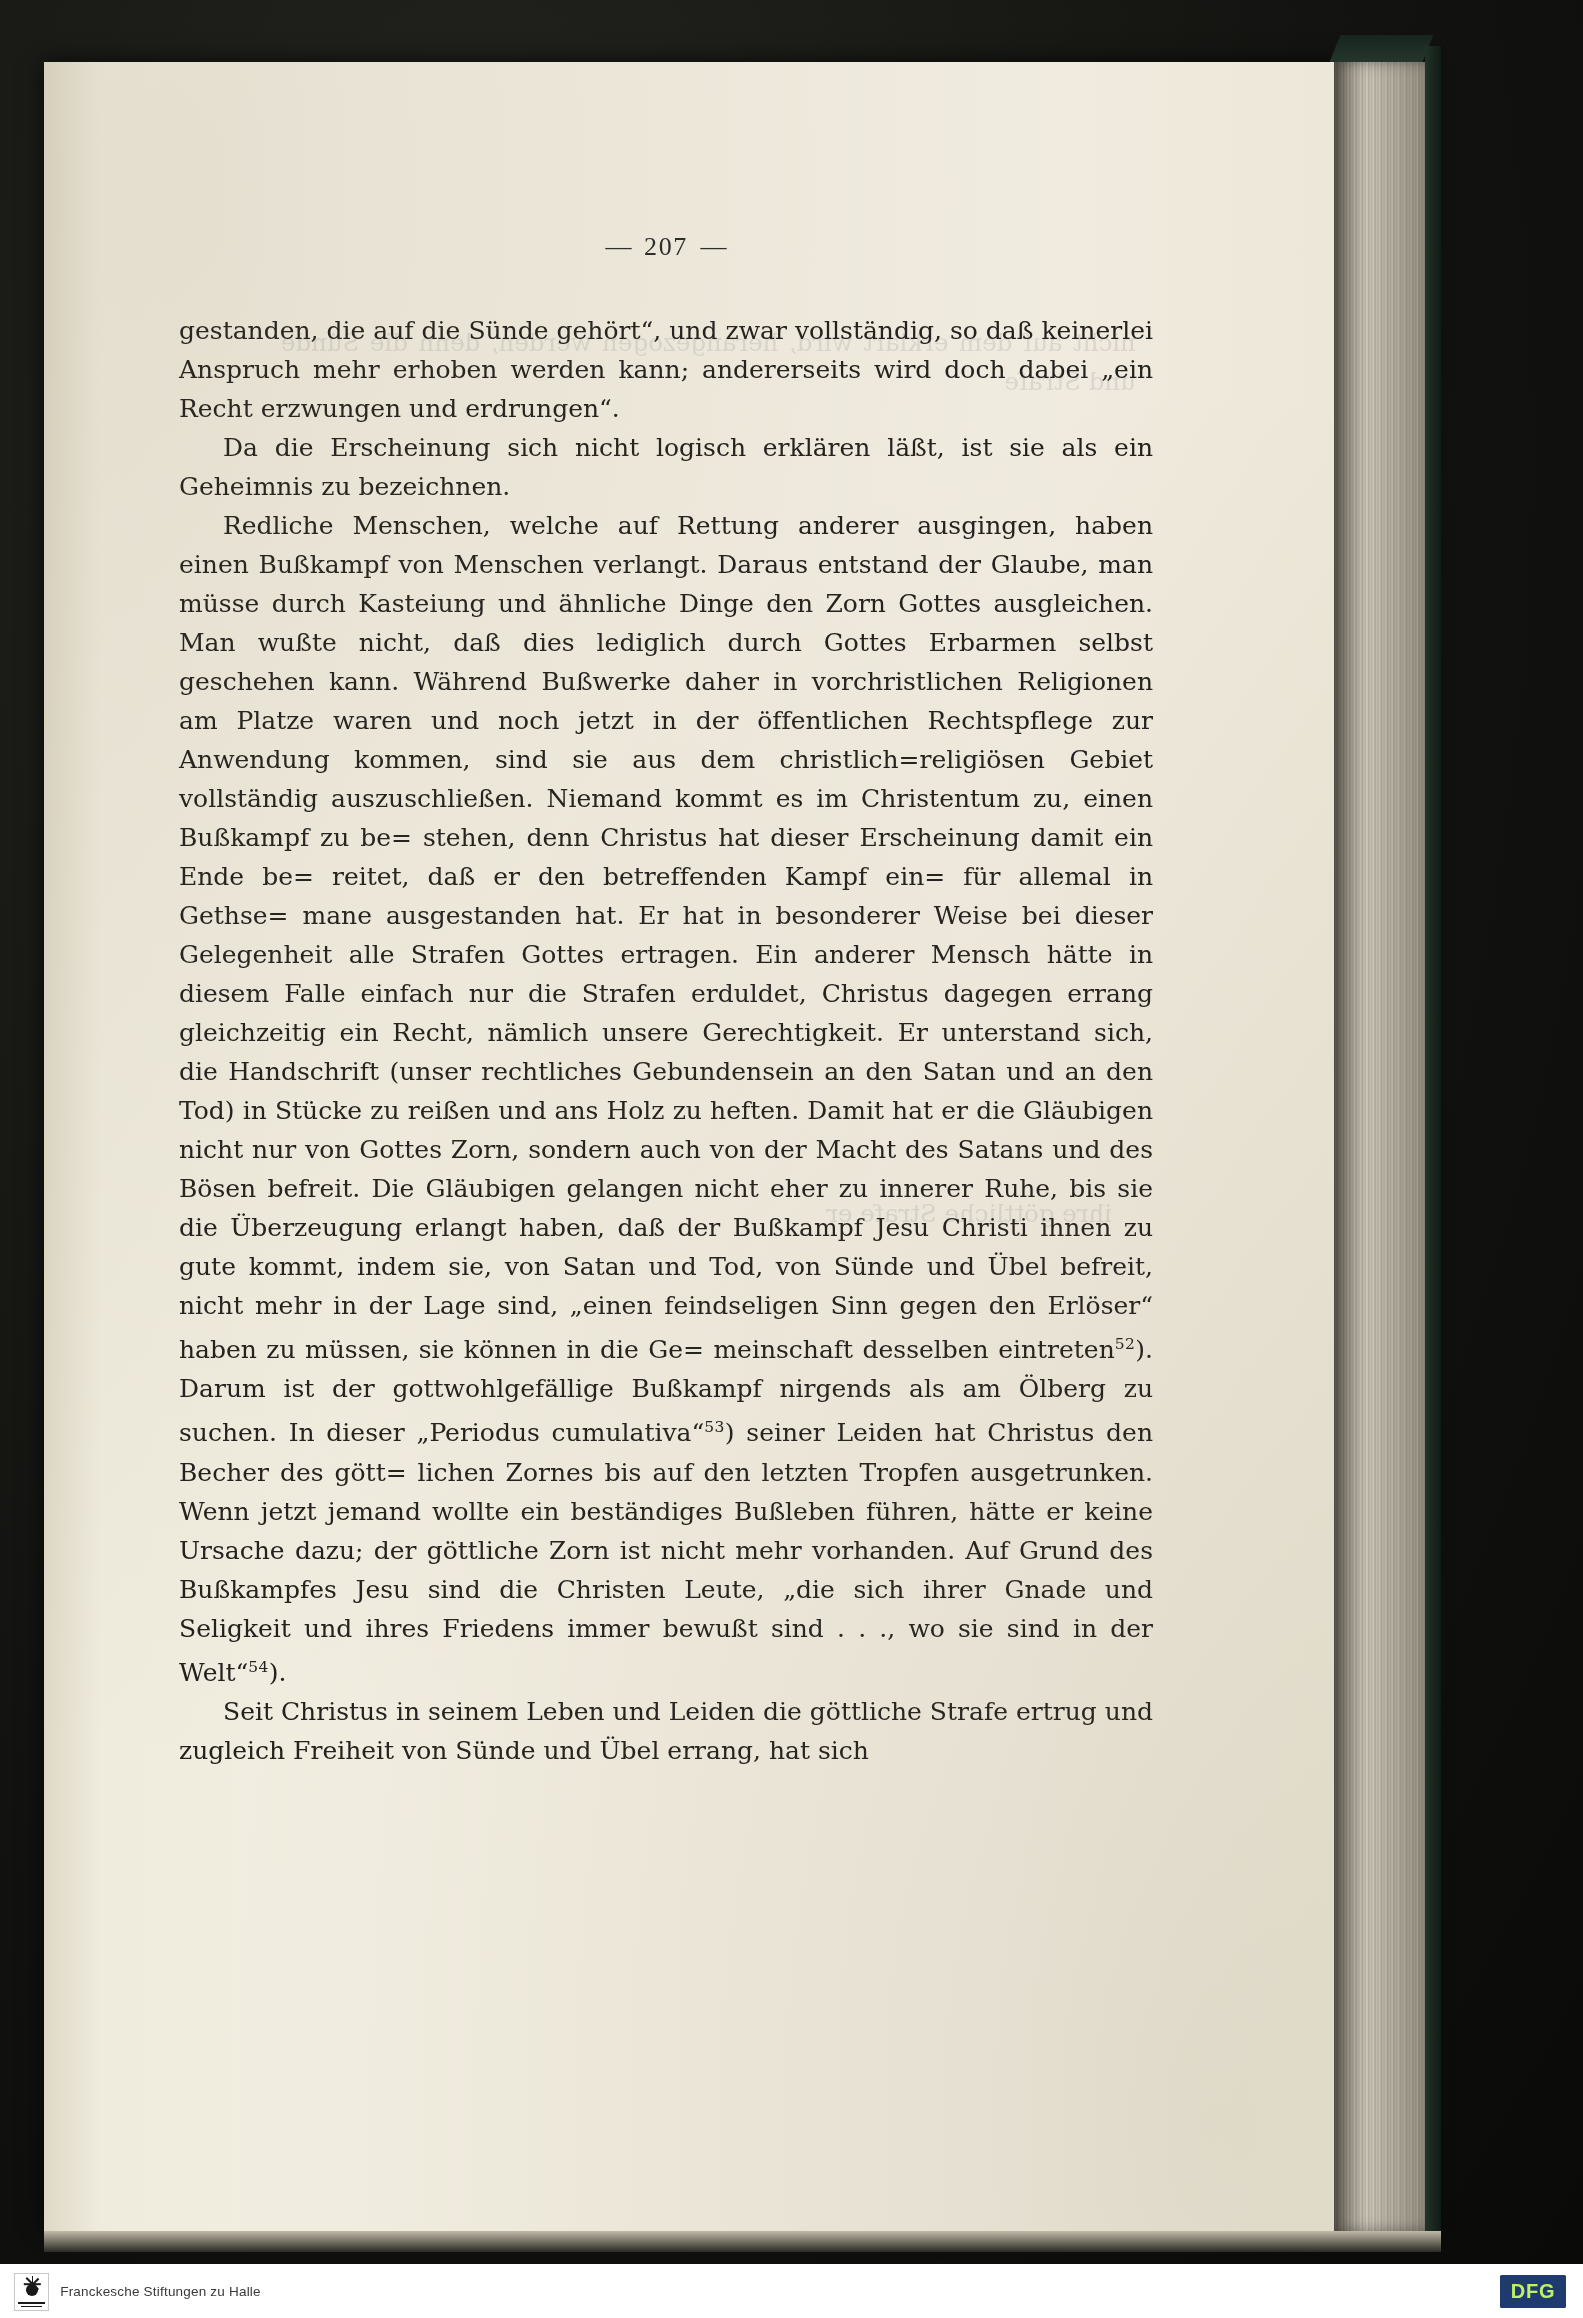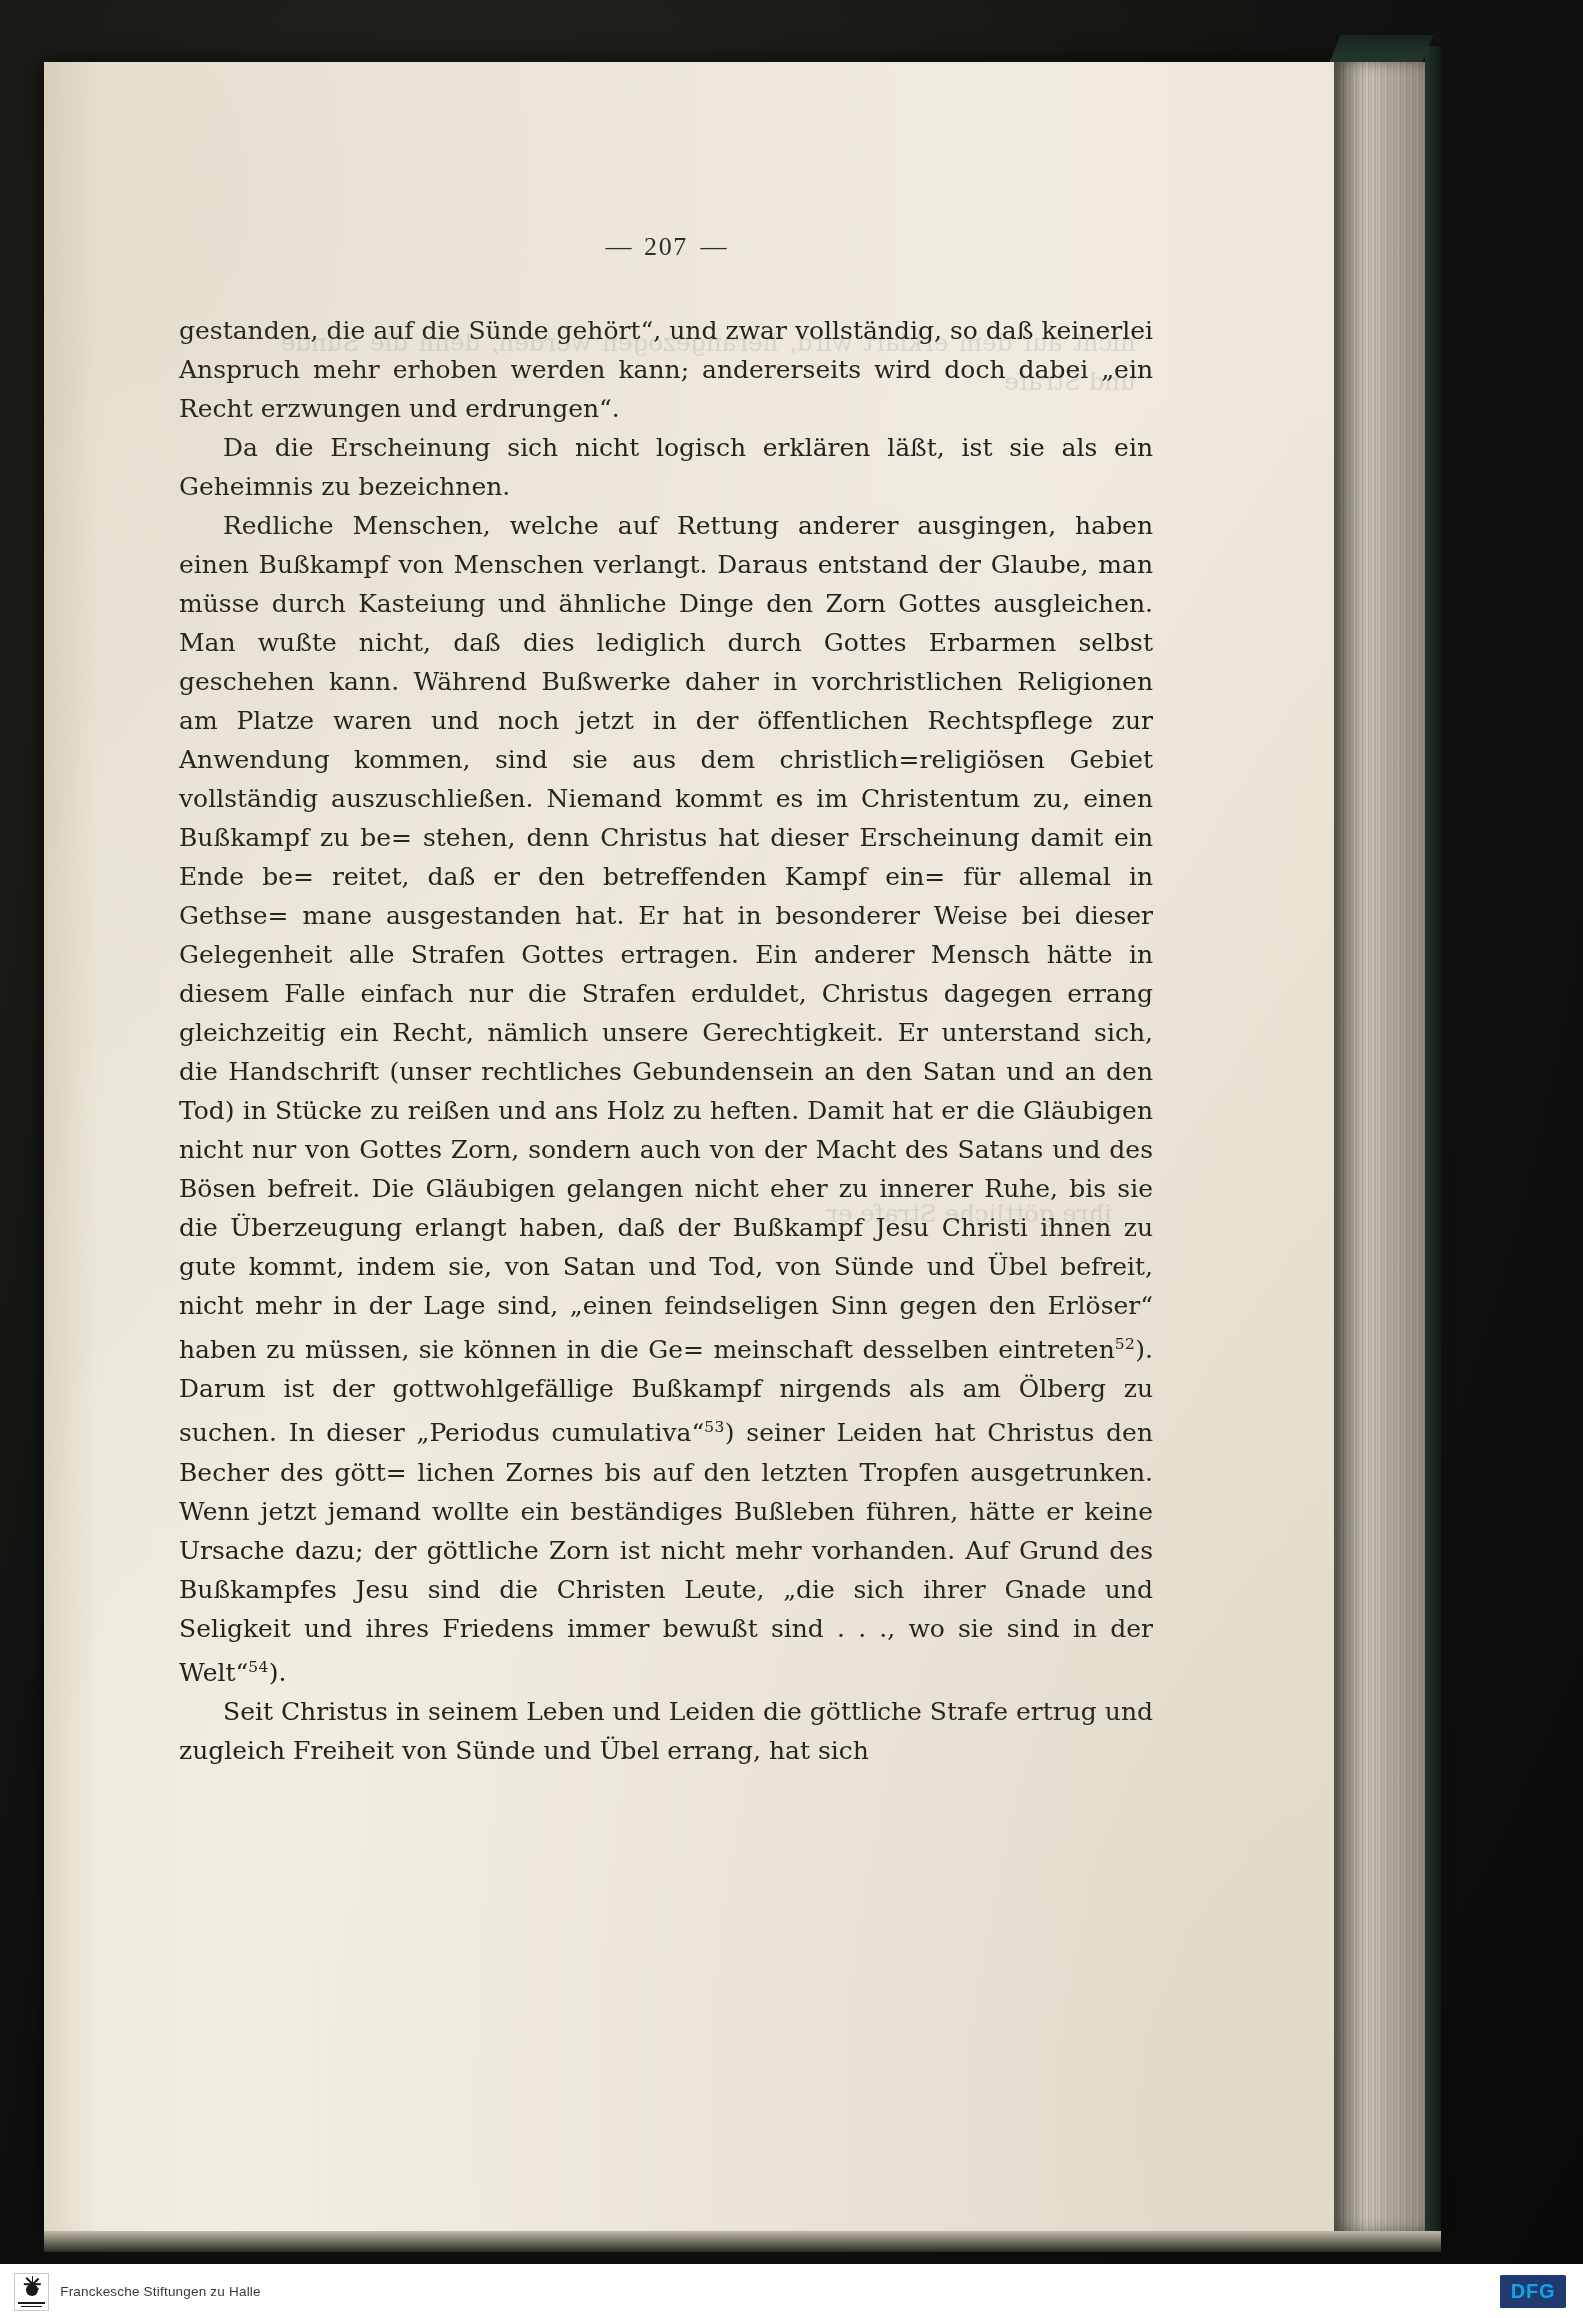--- a/index.html
+++ b/index.html
@@ -209,21 +209,21 @@
   }
   #footer-label {
     font-family: "Liberation Sans", sans-serif;
     font-size: 13.5px;
     color: #3a3a3a;
     letter-spacing: 0.2px;
   }
   #dfg-logo {
     margin-right: 17.4px;
     background: #1e3a6e;
-    color: #0ea5e9;
+    color: #bef264;
     font-family: "Liberation Sans", sans-serif;
     font-weight: bold;
     font-size: 20px;
     letter-spacing: 0.8px;
     padding: 4.7px 10.3px 5.5px 10.3px;
     border-radius: 1.6px;
   }
 </style>
 </head>
 <body>

